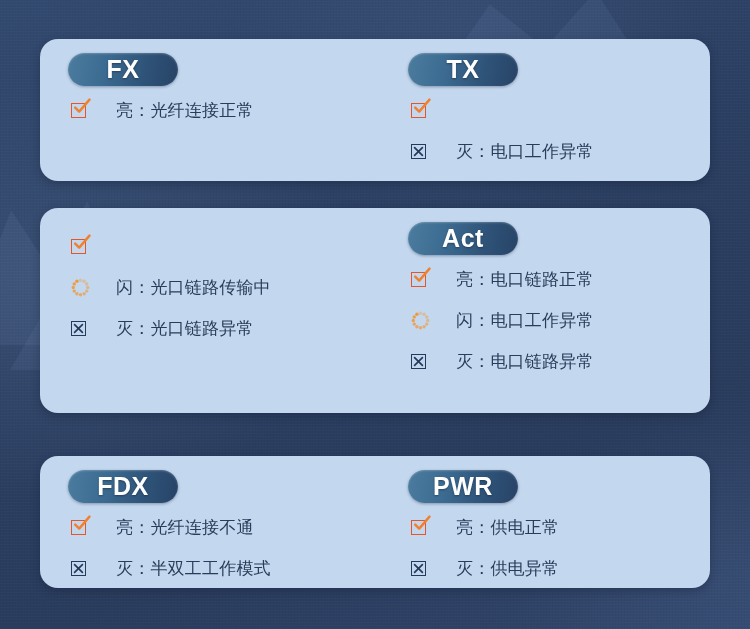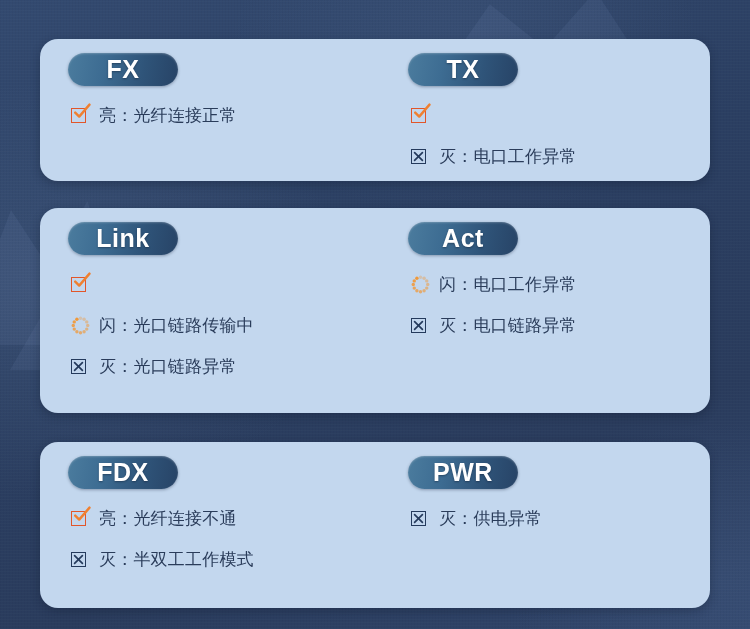--- a/index.html
+++ b/index.html
@@ -53,21 +53,21 @@
   }
   .card {
     background: #c3d7ee;
     border-radius: 18px;
     box-shadow: 0 3px 10px rgba(12,22,42,0.30);
     padding: 14px 0 18px 0;
     position: relative;
   }
   .card.c1 { height: 142px; }
   .card.c2 { height: 205px; margin-top: 27px; }
-  .card.c3 { height: 166px; margin-top: 29px; }
+  .card.c3 { height: 132px; margin-top: 43px; }
 
   .cols { display: flex; }
   .col  { position: relative; }
   .col.left  { width: 360px; padding-left: 28px; }
   .col.right { width: 310px; padding-left: 8px; }
 
   
   .pill {
     display: inline-flex;
     align-items: center;
@@ -84,23 +84,24 @@
     letter-spacing: 0.5px;
     line-height: 1;
     text-shadow: 0 1px 2px rgba(16,28,48,0.45);
     white-space: nowrap;
   }
 
   
   .rows { margin-top: 13px; }
   .row {
     display: flex;
-    align-items: center;
+    align-items: flex-start;
     height: 32px;
     padding-left: 3px;
+    gap: 17px;
   }
   .row + .row { margin-top: 9px; }
 
   .icon-wrap {
     width: 26px;
     height: 22px;
     flex: 0 0 26px;
     position: relative;
     display: flex;
     align-items: center;
@@ -185,21 +186,21 @@
                   </svg>
                 </span>
               </span>
               <span class="row-text"><span>灭：</span><span>电口工作异常</span></span>
             </div>
           </div></div>
       </div>
     </div>
     <div class="card c2">
       <div class="cols">
-        <div class="col left"><div class="pill">Link</div><div class="rows">
+        <div class="col left"><div class="rows">
             <div class="row">
               <span class="icon-wrap">
                 <span class="ico-check">
                   <span class="box"></span>
                   <svg class="tick" viewBox="0 0 19 19">
                     <path d="M3.2 9.6 L7.2 13.6 L17.5 1.6" fill="none" stroke="#f08030" stroke-width="2.4" stroke-linecap="round" stroke-linejoin="round"></path>
                   </svg>
                 </span>
               </span>
             </div>
@@ -230,20 +231,31 @@
                     <path d="M3.6 3.6 L11.4 11.4 M11.4 3.6 L3.6 11.4" stroke="#243a5c" stroke-width="1.7" stroke-linecap="round"></path>
                   </svg>
                 </span>
               </span>
               <span class="row-text"><span>灭：</span><span>光口链路异常</span></span>
             </div>
           </div></div>
         <div class="col right"><div class="pill">Act</div><div class="rows">
             <div class="row">
               <span class="icon-wrap">
+                <span class="ico-check">
+                  <span class="box"></span>
+                  <svg class="tick" viewBox="0 0 19 19">
+                    <path d="M3.2 9.6 L7.2 13.6 L17.5 1.6" fill="none" stroke="#f08030" stroke-width="2.4" stroke-linecap="round" stroke-linejoin="round"></path>
+                  </svg>
+                </span>
+              </span>
+              <span class="row-text"><span>亮：</span><span>电口链路正常</span></span>
+            </div>
+            <div class="row">
+              <span class="icon-wrap">
                 <span class="ico-spin"><svg width="19" height="19" viewBox="0 0 19 19">
                     <circle cx="9.50" cy="2.30" r="1.7" fill="#f0993a" opacity="0.35"></circle>
                     <circle cx="13.10" cy="3.26" r="1.7" fill="#f0993a" opacity="0.41"></circle>
                     <circle cx="15.74" cy="5.90" r="1.7" fill="#f0993a" opacity="0.47"></circle>
                     <circle cx="16.70" cy="9.50" r="1.7" fill="#f0993a" opacity="0.53"></circle>
                     <circle cx="15.74" cy="13.10" r="1.7" fill="#f0993a" opacity="0.59"></circle>
                     <circle cx="13.10" cy="15.74" r="1.7" fill="#f0993a" opacity="0.65"></circle>
                     <circle cx="9.50" cy="16.70" r="1.7" fill="#f0993a" opacity="0.70"></circle>
                     <circle cx="5.90" cy="15.74" r="1.7" fill="#f0993a" opacity="0.76"></circle>
                     <circle cx="3.26" cy="13.10" r="1.7" fill="#f0993a" opacity="0.82"></circle>
@@ -290,20 +302,31 @@
                     <path d="M3.6 3.6 L11.4 11.4 M11.4 3.6 L3.6 11.4" stroke="#243a5c" stroke-width="1.7" stroke-linecap="round"></path>
                   </svg>
                 </span>
               </span>
               <span class="row-text"><span>灭：</span><span>半双工工作模式</span></span>
             </div>
           </div></div>
         <div class="col right"><div class="pill">PWR</div><div class="rows">
             <div class="row">
               <span class="icon-wrap">
+                <span class="ico-check">
+                  <span class="box"></span>
+                  <svg class="tick" viewBox="0 0 19 19">
+                    <path d="M3.2 9.6 L7.2 13.6 L17.5 1.6" fill="none" stroke="#f08030" stroke-width="2.4" stroke-linecap="round" stroke-linejoin="round"></path>
+                  </svg>
+                </span>
+              </span>
+              <span class="row-text"><span>亮：</span><span>供电正常</span></span>
+            </div>
+            <div class="row">
+              <span class="icon-wrap">
                 <span class="ico-x">
                   <span class="box"></span>
                   <svg width="15" height="15" viewBox="0 0 15 15">
                     <path d="M3.6 3.6 L11.4 11.4 M11.4 3.6 L3.6 11.4" stroke="#243a5c" stroke-width="1.7" stroke-linecap="round"></path>
                   </svg>
                 </span>
               </span>
               <span class="row-text"><span>灭：</span><span>供电异常</span></span>
             </div>
           </div></div>

